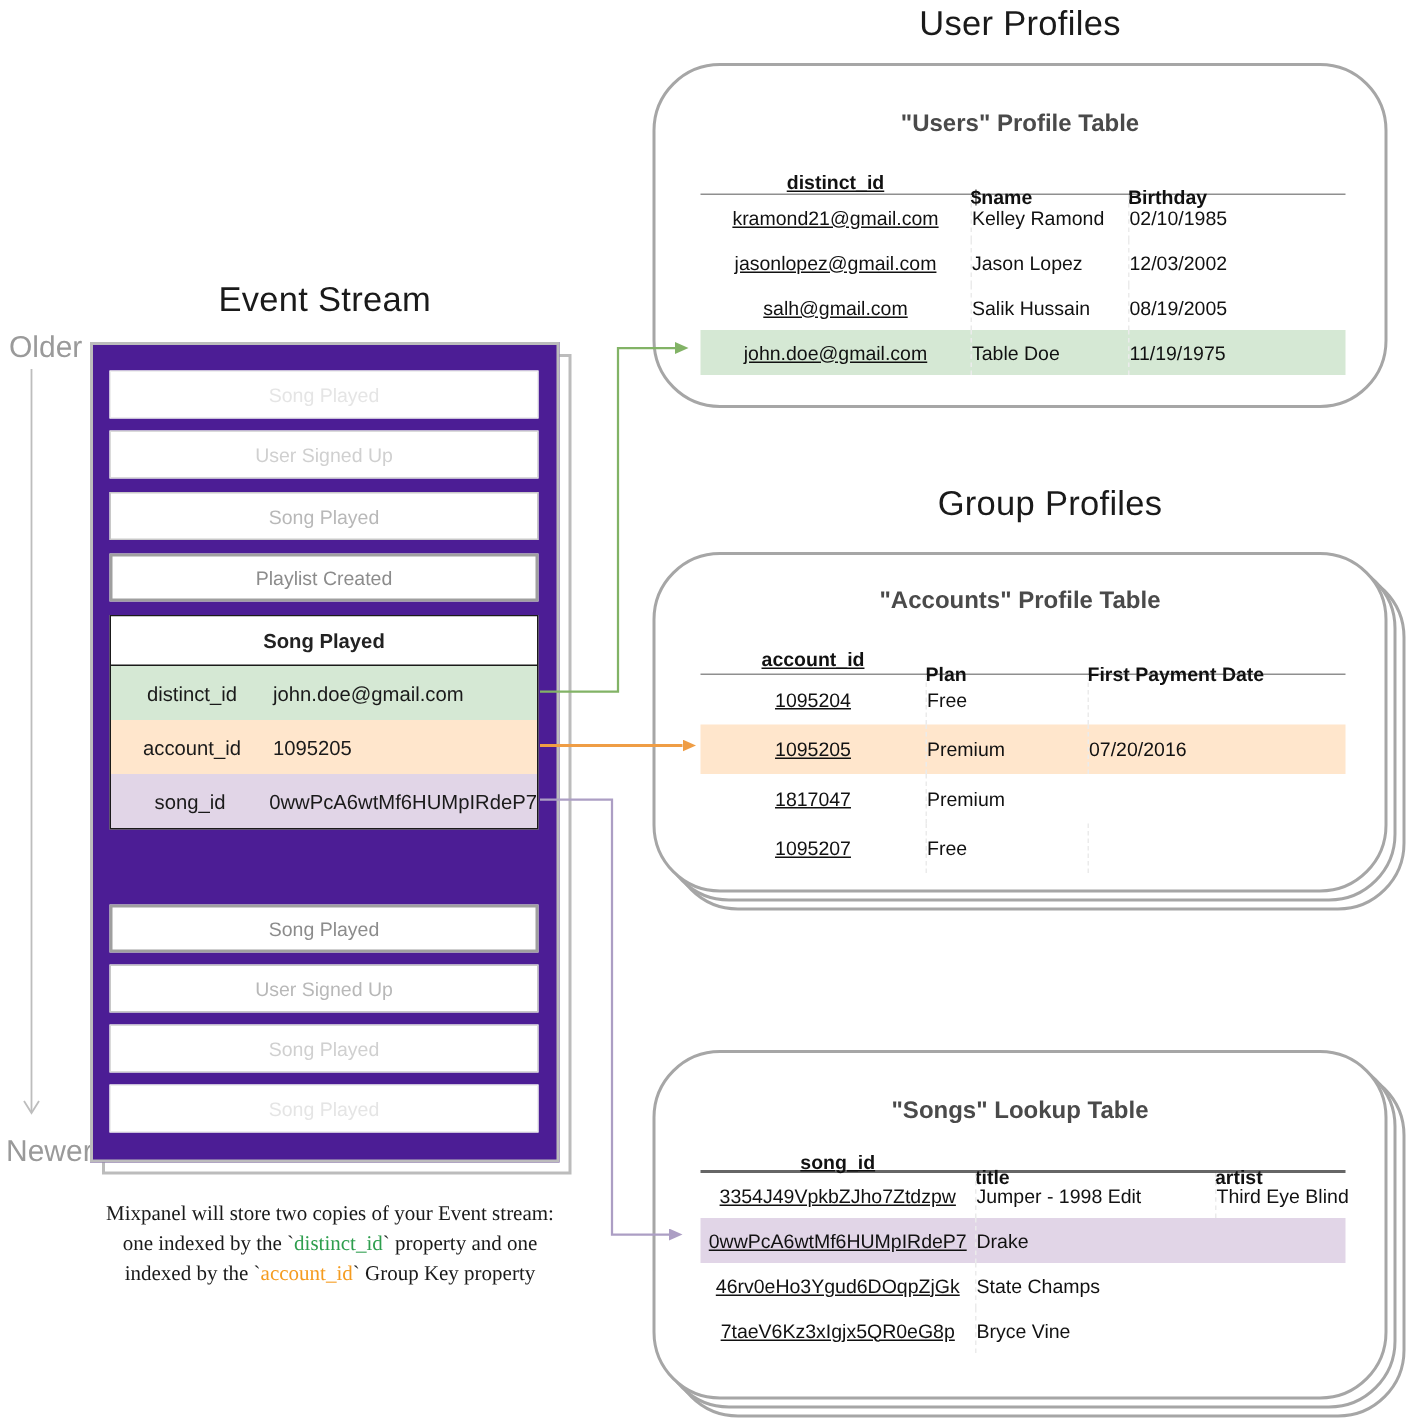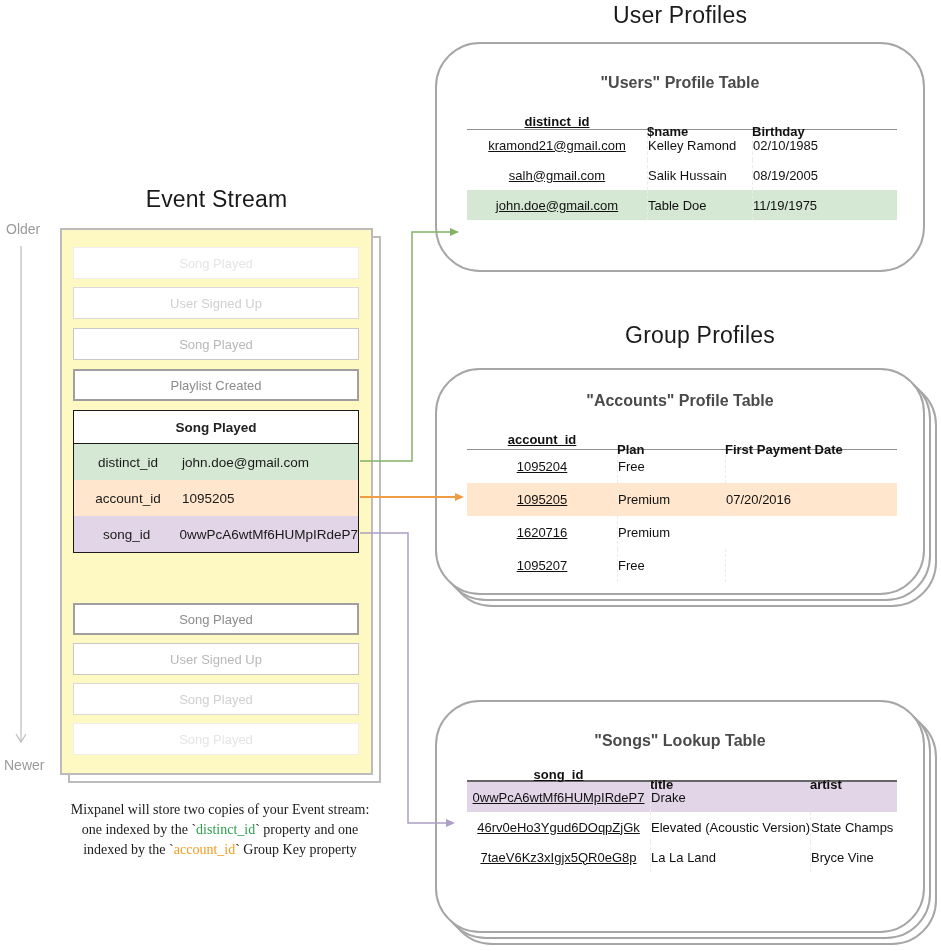--- a/index.html
+++ b/index.html
@@ -11,32 +11,32 @@
   .section-title {
     position:absolute; text-align:center; font-size:23px; color:#1a1a1a;
     font-weight:400; letter-spacing:0.2px;
   }
   .es-title   { left:60px;  width:313px; top:186px; }
   .up-title   { left:435px; width:490px; top:2px;   }
   .gp-title   { left:455px; width:490px; top:322px; }
   .lt-title   { left:435px; width:490px; top:657px; }
 
   
-  .axis-label { position:absolute; font-size:14px; color:#9a9a9a; }
+  .axis-label { position:absolute; font-size:20px; color:#9a9a9a; }
   .older-label { left:6px; top:221px; }
   .newer-label { left:4px; top:757px; }
 
   
   .stream-back {
     position:absolute; left:68px; top:236px; width:313px; height:547px;
     border:2px solid #bcbcbc; background:#ffffff; box-sizing:border-box;
   }
   .stream {
     position:absolute; left:60px; top:228px; width:313px; height:547px;
-    border:2px solid #bcbcbc; background:#fef9c3; box-sizing:border-box;
+    border:2px solid #bcbcbc; background:#4c1d95; box-sizing:border-box;
   }
   .ebox {
     position:absolute; left:11px; width:286px; height:32px; box-sizing:border-box;
     display:flex; align-items:center; justify-content:center;
     font-size:13px; background:#fff; border:1px solid;
   }
   .fade1 { color:#8c8c8c; border-color:#9f9f9f; border-width:2px; }
   .fade2 { color:#b8b8b8; border-color:#c8c8c8; }
   .fade3 { color:#d0d0d0; border-color:#dadada; }
   .fade4 { color:#e5e5e5; border-color:#eeeeee; }
@@ -162,20 +162,25 @@
     <div class="ptable grid-user">
       <div class="prow phead">
         <span class="cell c1">distinct_id</span>
         <span class="cell c2">$name</span>
         <span class="cell c3">Birthday</span>
       </div>
       <div class="prow">
         <span class="cell c1">kramond21@gmail.com</span>
         <span class="cell c2">Kelley Ramond</span>
         <span class="cell c3">02/10/1985</span>
+      </div>
+      <div class="prow">
+        <span class="cell c1">jasonlopez@gmail.com</span>
+        <span class="cell c2">Jason Lopez</span>
+        <span class="cell c3">12/03/2002</span>
       </div>
       <div class="prow">
         <span class="cell c1">salh@gmail.com</span>
         <span class="cell c2">Salik Hussain</span>
         <span class="cell c3">08/19/2005</span>
       </div>
       <div class="prow hl-green">
         <span class="cell c1">john.doe@gmail.com</span>
         <span class="cell c2">Table Doe</span>
         <span class="cell c3">11/19/1975</span>
@@ -198,53 +203,56 @@
         <span class="cell c1">1095204</span>
         <span class="cell c2">Free</span>
         <span class="cell c3"></span>
       </div>
       <div class="prow hl-orange">
         <span class="cell c1">1095205</span>
         <span class="cell c2">Premium</span>
         <span class="cell c3">07/20/2016</span>
       </div>
       <div class="prow">
-        <span class="cell c1">1620716</span>
+        <span class="cell c1">1817047</span>
         <span class="cell c2">Premium</span>
       </div>
       <div class="prow">
         <span class="cell c1">1095207</span>
         <span class="cell c2">Free</span>
         <span class="cell c3"></span>
       </div>
     </div>
   </div>
 
   <div class="card-stack lt-stack3"></div>
   <div class="card-stack lt-stack2"></div>
   <div class="card lt-card">
     <div class="card-heading">"Songs" Lookup Table</div>
     <div class="ptable grid-lookup">
       <div class="prow phead">
         <span class="cell c1">song_id</span>
         <span class="cell c2">title</span>
         <span class="cell c3">artist</span>
       </div>
+      <div class="prow">
+        <span class="cell c1">3354J49VpkbZJho7Ztdzpw</span>
+        <span class="cell c2">Jumper - 1998 Edit</span>
+        <span class="cell c3">Third Eye Blind</span>
+      </div>
       <div class="prow hl-purple">
         <span class="cell c1">0wwPcA6wtMf6HUMpIRdeP7</span>
         <span class="cell c3">Drake</span>
       </div>
       <div class="prow">
         <span class="cell c1">46rv0eHo3Ygud6DOqpZjGk</span>
-        <span class="cell c2">Elevated (Acoustic Version)</span>
         <span class="cell c3">State Champs</span>
       </div>
       <div class="prow">
         <span class="cell c1">7taeV6Kz3xIgjx5QR0eG8p</span>
-        <span class="cell c2">La La Land</span>
         <span class="cell c3">Bryce Vine</span>
       </div>
     </div>
   </div>
 
   <svg class="overlay" width="941" height="951" viewBox="0 0 941 951">
     <defs>
       <marker id="arrG" markerWidth="10" markerHeight="10" refX="0" refY="4" orient="auto" markerUnits="userSpaceOnUse">
         <path d="M0,0 L9,4 L0,8 Z" fill="#82b366"></path>
       </marker>

